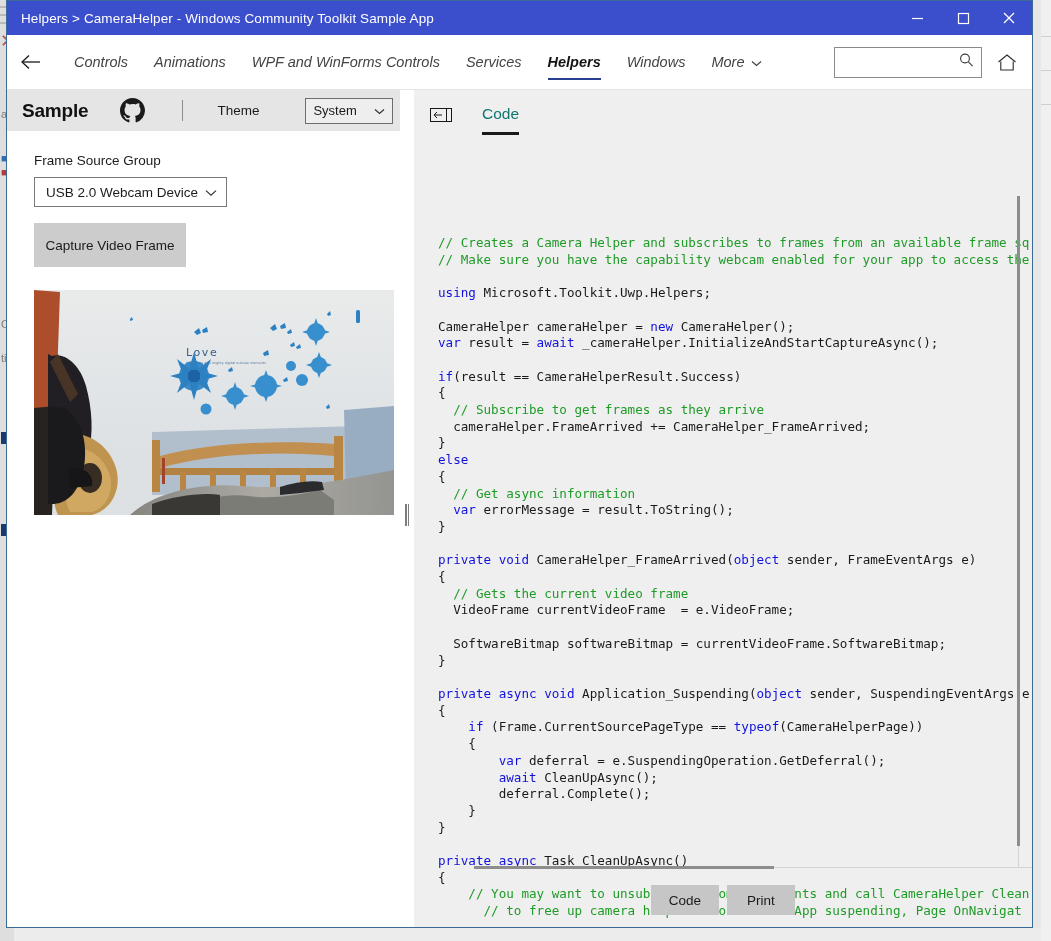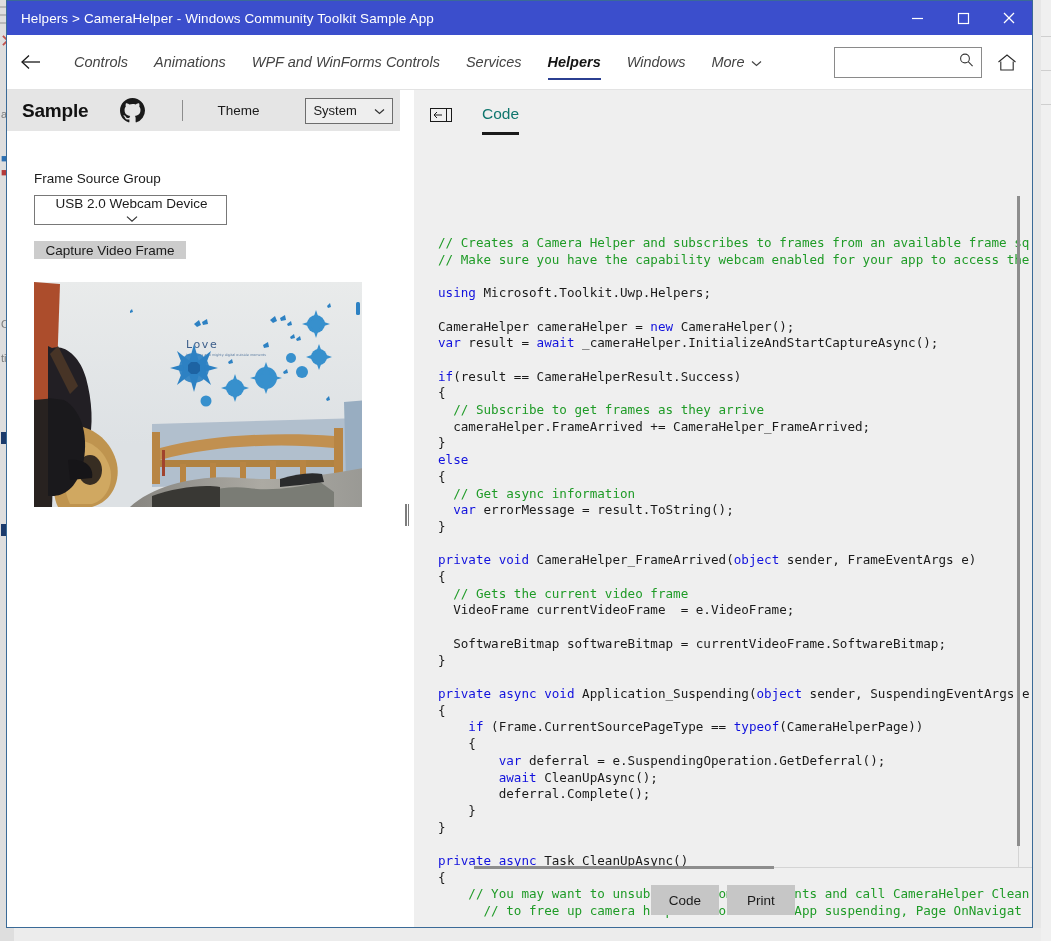--- a/index.html
+++ b/index.html
@@ -240,54 +240,52 @@
     box-sizing: border-box;
     display: flex;
     align-items: center;
     padding: 0 7px;
     font-size: 13px;
     color: #1b1b1b;
     justify-content: space-between;
   }
 
   .sample-body {
-    padding: 32px 0 0 27px;
-    margin-top: 8px;
+    padding: 22px 0 0 27px;
   }
   .field-label {
     font-size: 13.5px;
     color: #1b1b1b;
     margin-bottom: 9px;
   }
   .combo {
     width: 193px; height: 30px;
     border: 1.5px solid #787878;
     background: #ffffff;
     box-sizing: border-box;
     display: flex;
     align-items: center;
     justify-content: space-between;
     padding: 0 9px 0 11px;
     font-size: 13.5px;
     color: #1b1b1b;
-    flex-direction: column;
   }
   .capture-btn {
     margin-top: 16px;
-    width: 152px; height: 18px;
+    width: 152px; height: 44px;
     background: #cccccc;
     display: flex; align-items: center; justify-content: center;
     font-size: 13.5px;
     color: #1b1b1b;
   }
 
   
   .preview {
     margin-top: 23px;
-    width: 328px;
+    width: 360px;
     height: 225px;
     position: relative;
     overflow: hidden;
     background: #e9eef2;
   }
 
   
   .splitter {
     width: 14px;
     background: #ffffff;

